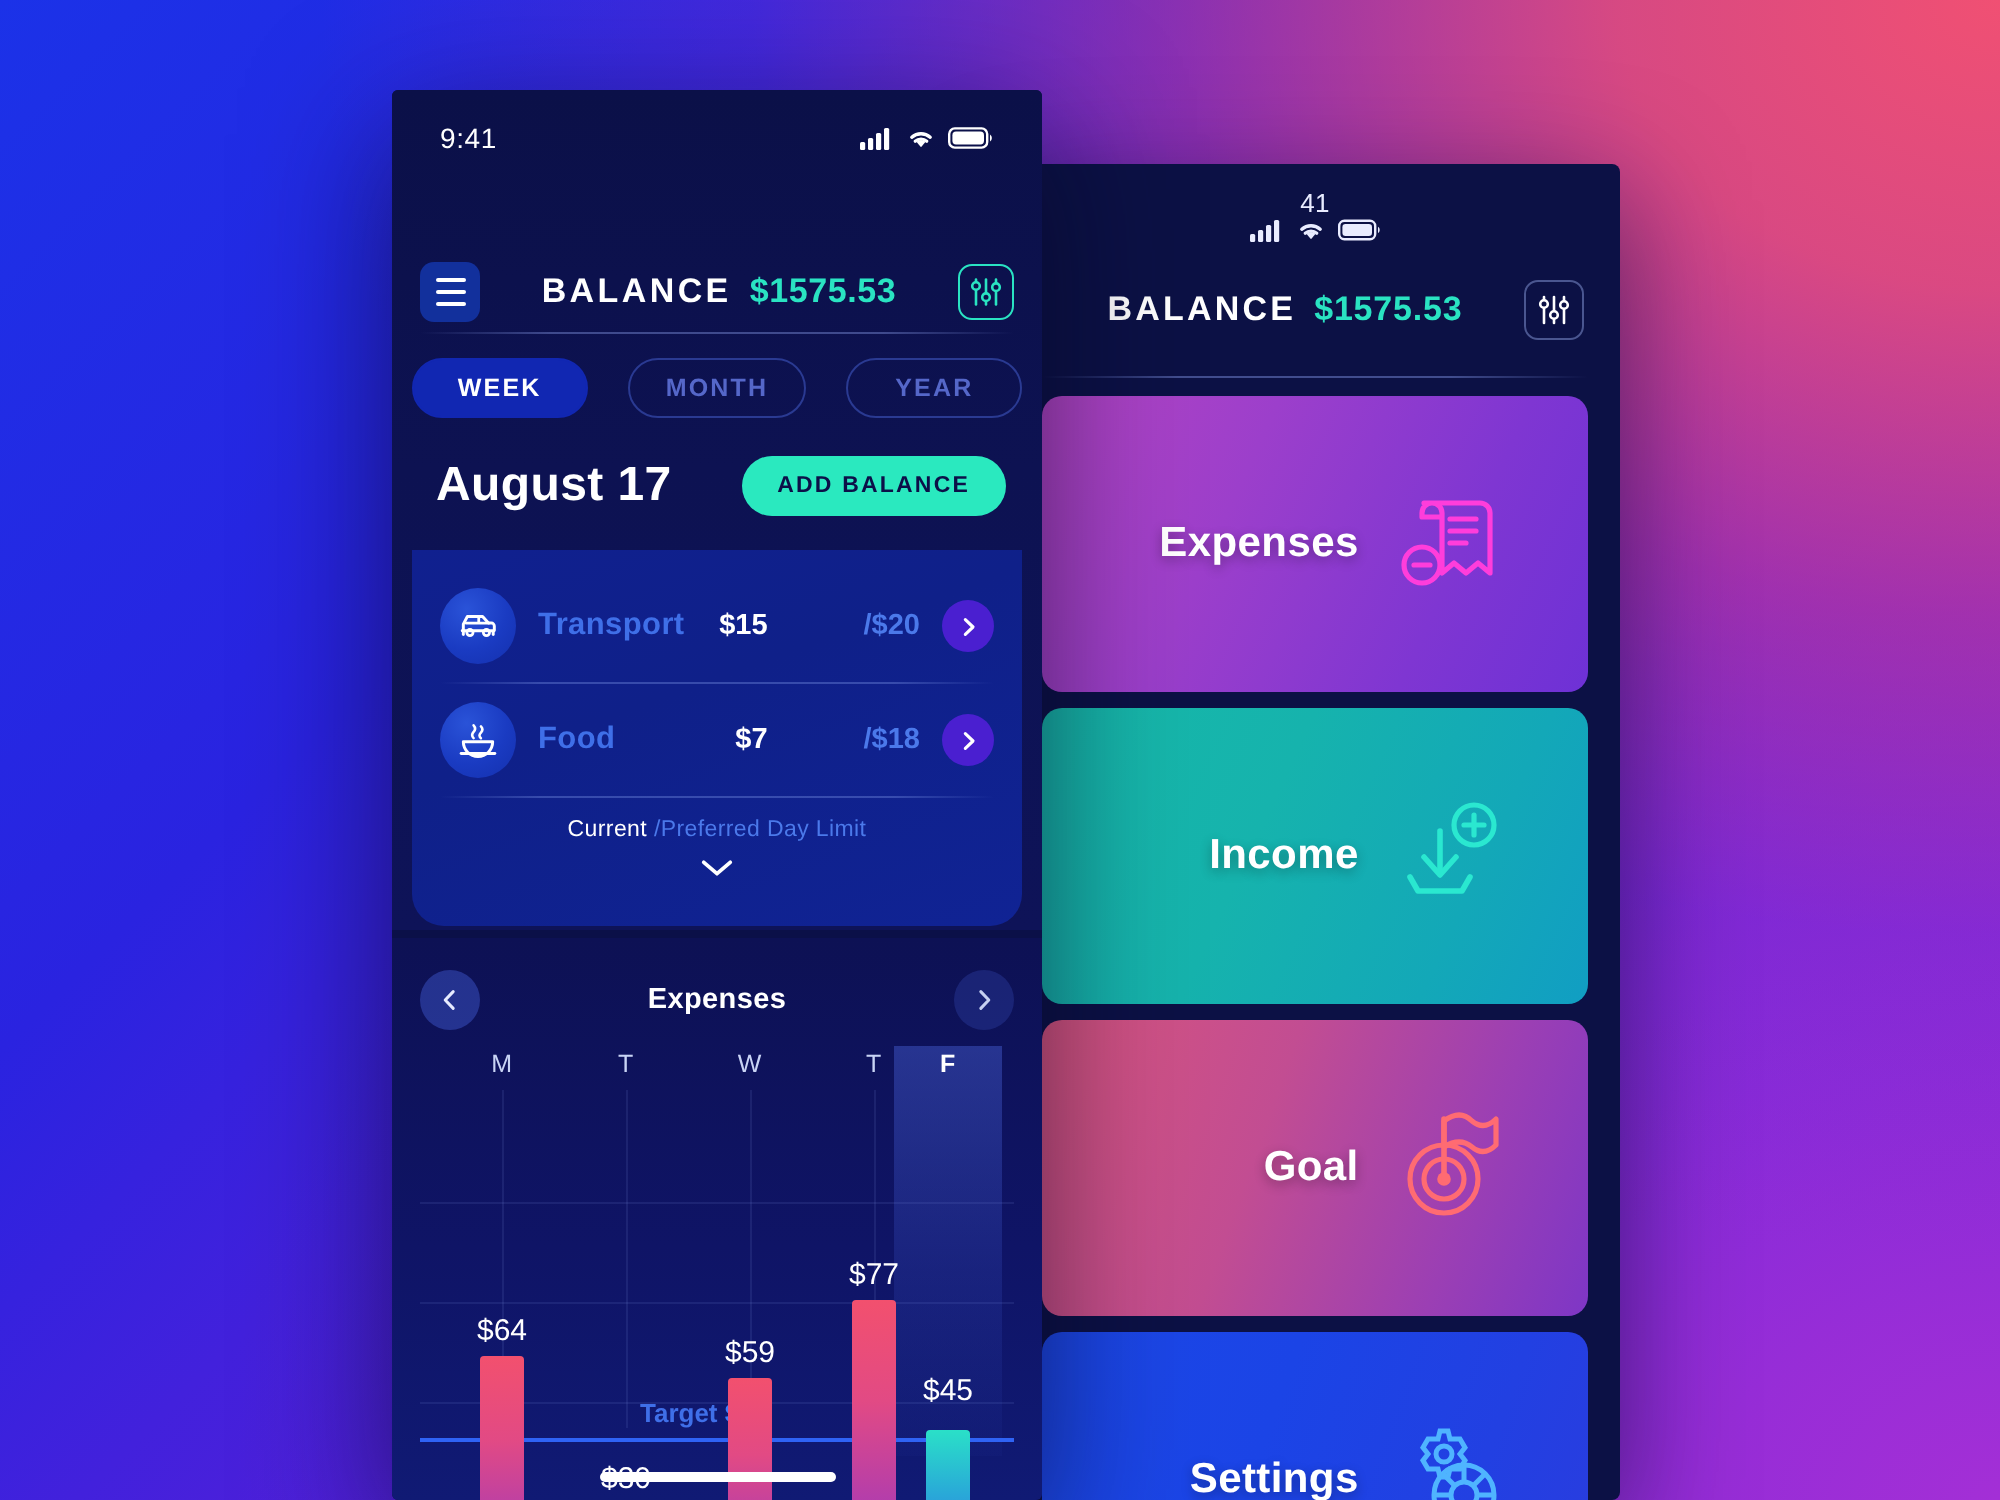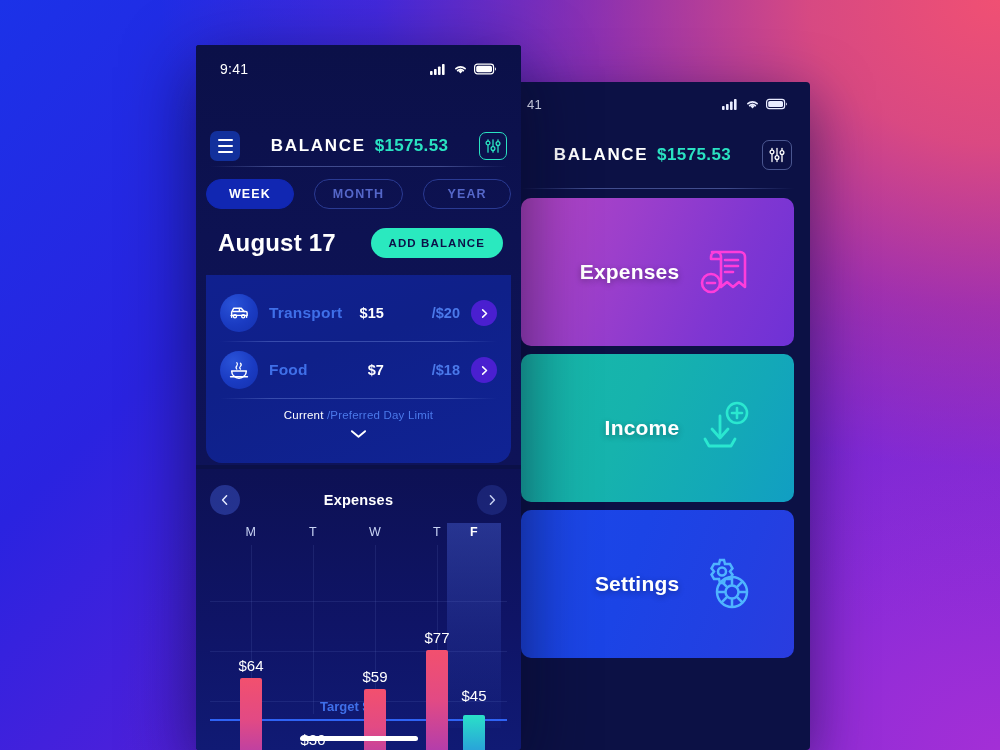--- a/index.html
+++ b/index.html
@@ -24,20 +24,21 @@
     background: #0c1145;
     border-radius: 4px;
     overflow: hidden;
     box-shadow: 0 18px 60px rgba(6,8,40,0.55);
   }
   .p2-status {
     position: absolute; top: 12px; left: 0; right: 0;
     height: 20px;
     display: flex; align-items: center; justify-content: space-between;
     padding: 0 22px;
+    flex-direction: column;
   }
   .p2-time { color: #e9ecff; font-size: 13px; letter-spacing: .2px; }
   .p2-head {
     position: absolute; top: 50px; left: 0; right: 0; height: 46px;
     display: flex; align-items: center; padding: 0 18px;
   }
   .p2-balrow { flex: 1; display: flex; align-items: baseline; justify-content: center; gap: 9px; }
   .p2-ballabel { color: #ffffff; font-size: 17px; font-weight: 700; letter-spacing: 1.6px; }
   .p2-balvalue { color: #2ae3c2; font-size: 17px; font-weight: 700; letter-spacing: .4px; }
   .p2-divider {
@@ -267,20 +268,32 @@
           <circle cx="45" cy="19" r="10" stroke="#2ae8d0" stroke-width="2.6" fill="none"></circle>
           <line x1="45" y1="14" x2="45" y2="24" stroke="#2ae8d0" stroke-width="2.6" stroke-linecap="round"></line>
           <line x1="40" y1="19" x2="50" y2="19" stroke="#2ae8d0" stroke-width="2.6" stroke-linecap="round"></line>
           <line x1="28" y1="22" x2="28" y2="43" stroke="#2ae8d0" stroke-width="2.8" stroke-linecap="round"></line>
           <path d="M20 35 L28 44 L36 35" stroke="#2ae8d0" stroke-width="2.8" fill="none" stroke-linecap="round" stroke-linejoin="round"></path>
           <path d="M13 45 L17 52 h22 l4 -7" stroke="#2ae8d0" stroke-width="2.8" fill="none" stroke-linecap="round" stroke-linejoin="round"></path>
         </svg>
       </span>
     </div>
 
+    <div class="mcard c-goal">
+      <span class="mcard-label">Goal</span>
+      <span class="mcard-icon">
+        <svg width="64" height="64" viewBox="0 0 64 64">
+          <circle cx="30" cy="40" r="17" stroke="#ff6b72" stroke-width="2.6" fill="none"></circle>
+          <circle cx="30" cy="40" r="10" stroke="#ff6b72" stroke-width="2.6" fill="none"></circle>
+          <circle cx="30" cy="40" r="3.4" fill="#ff6b72"></circle>
+          <line x1="30" y1="40" x2="30" y2="10" stroke="#ff6b72" stroke-width="2.8" stroke-linecap="round"></line>
+          <path d="M30 11 q8 -6 14 0 q6 5 12 -1 v13 q-6 6 -12 1 q-6 -5 -14 0 Z" stroke="#ff6b72" stroke-width="2.6" fill="none" stroke-linejoin="round"></path>
+        </svg>
+      </span>
+    </div>
 
     <div class="mcard c-settings">
       <span class="mcard-label">Settings</span>
       <span class="mcard-icon">
         <svg width="64" height="64" viewBox="0 0 64 64">
           <g stroke="#4fb4ff" stroke-width="2.5" fill="none">
             <path d="M22 14 h5 l1 -4 h4 l1 4 h5 l2.5 4.3 -2.5 3.2 2.5 3.2 -2.5 4.3 h-5 l-1 4 h-4 l-1 -4 h-5 l-2.5 -4.3 2.5 -3.2 -2.5 -3.2 Z"></path>
             <circle cx="30" cy="21.5" r="4"></circle>
             <circle cx="40" cy="42" r="15"></circle>
             <circle cx="40" cy="42" r="6.5"></circle>

